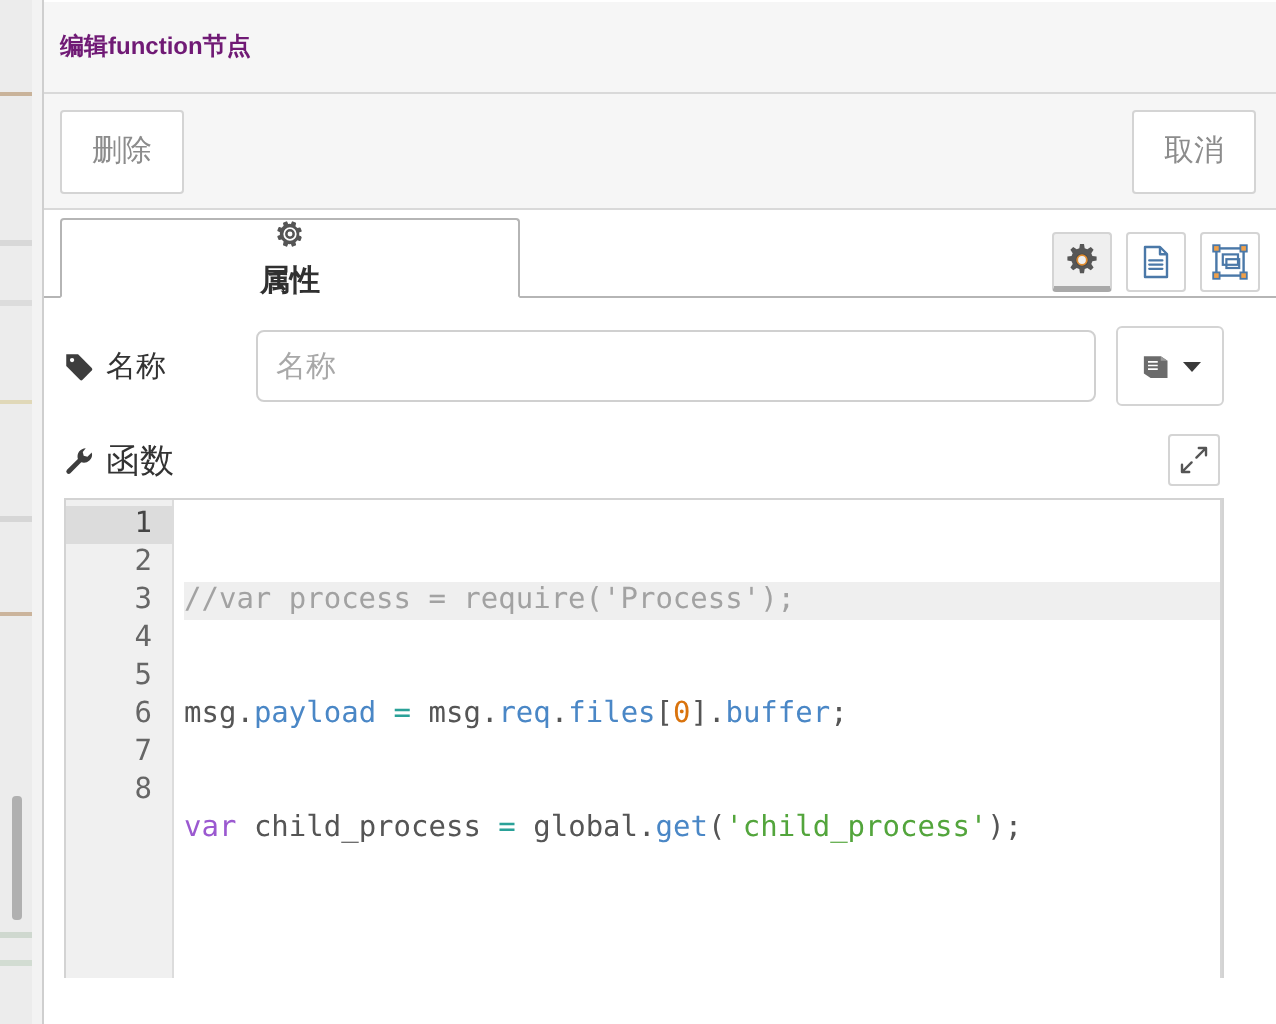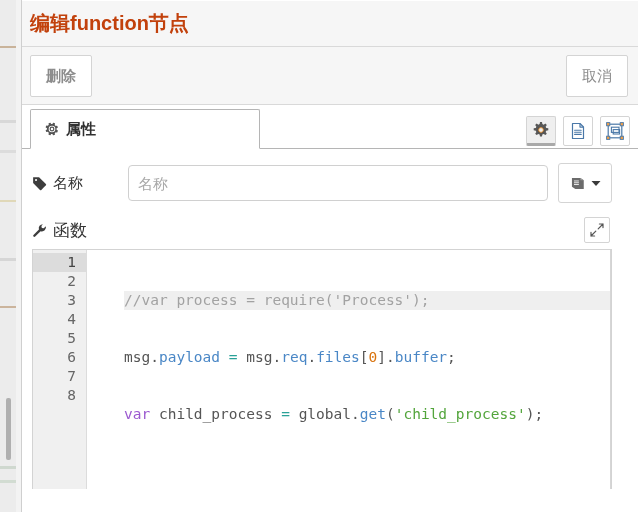--- a/index.html
+++ b/index.html
@@ -58,23 +58,23 @@
   #dialog-titlebar {
     height: 46px;
     background: #f6f6f6;
     border-bottom: 1px solid #d9d9d9;
     box-sizing: border-box;
     display: flex;
     align-items: center;
     padding-left: 8px;
   }
   #dialog-title {
-    font-size: 20px;
+    font-size: 12px;
     font-weight: bold;
-    color: #c2410c;
+    color: #701a75;
     letter-spacing: 0px;
   }
 
   
   #dialog-buttonbar {
     height: 58px;
     background: #f6f6f6;
     border-bottom: 1px solid #d9d9d9;
     box-sizing: border-box;
     display: flex;
@@ -92,21 +92,20 @@
     justify-content: center;
     line-height: 1;
     user-select: none;
   }
   #delete-button {
     width: 62px; height: 42px;
     background: #ffffff;
     border: 1px solid #d4d4d4;
     color: #8c8c8c;
     border-radius: 2px;
-    font-weight: bold;
   }
   #right-buttons {
     margin-left: auto;
     display: flex;
     align-items: center;
     gap: 10px;
   }
   #cancel-button {
     width: 62px; height: 42px;
     background: #ffffff;
@@ -151,20 +150,21 @@
     background: #ffffff;
     display: flex;
     align-items: center;
     padding: 0 14px;
     gap: 7px;
     font-size: 15px;
     font-weight: bold;
     color: #303030;
     border-radius: 2px 2px 0 0;
     cursor: pointer;
+    flex-direction: column;
   }
   #tab-icon-buttons {
     position: absolute;
     right: 8px;
     bottom: 3px;
     display: flex;
     gap: 7px;
     z-index: 3;
   }
   .icon-btn {
@@ -290,21 +290,20 @@
     background: #dcdcdc;
     color: #444444;
   }
   #code-area {
     flex: 1;
     padding-top: 3px;
     padding-left: 5px;
     position: relative;
     overflow: hidden;
     white-space: pre;
-    margin-left: 32px;
   }
   #code-area .cl {
     height: 19px;
     white-space: pre;
   }
   #code-area .cl.active {
     background: #efefef;
   }
   #editor-vscroll-track {
     position: absolute;

